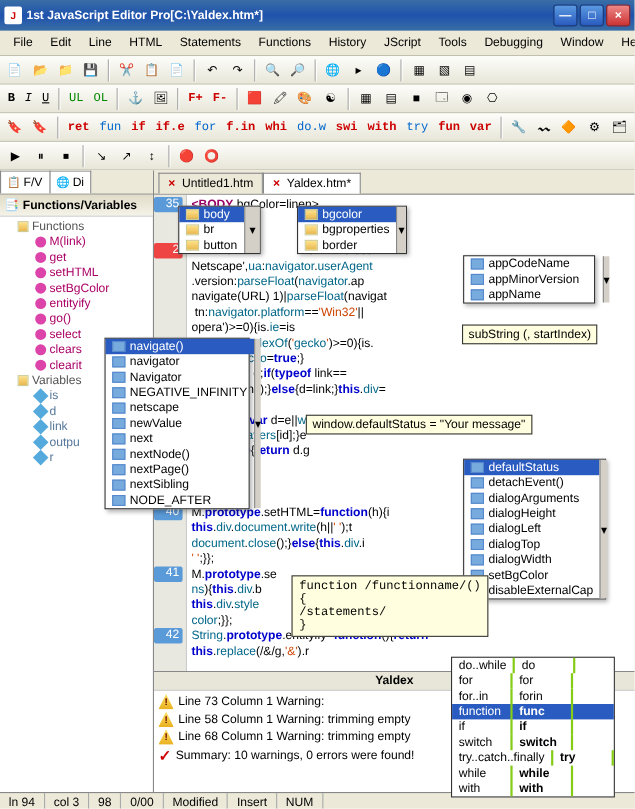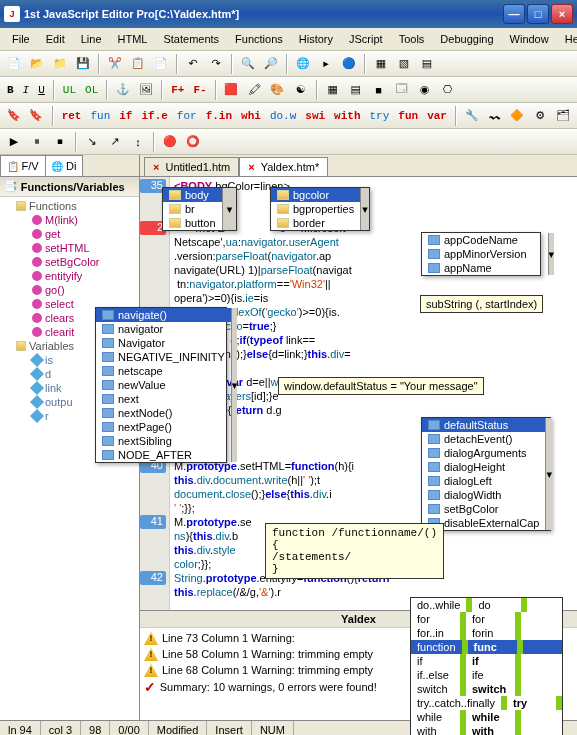--- a/index.html
+++ b/index.html
@@ -70,21 +70,21 @@
 .popup-item { padding: 1px 6px; display:flex; align-items:center; gap:4px; cursor:pointer;}
 .popup-item.sel { background: #2a5bc0; color: #fff; }
 .dd-arrow { background:#d4d0c8; border-left:1px solid #888; width:14px; display:flex; align-items:center; justify-content:center;}
 .popup-ic { width:12px; height:10px; background: linear-gradient(#ffe28a,#e8b850); border:1px solid #cc9;}
 .popup-ic.blue { background:#7ad; border-color:#58c;}
 .tooltip { position:absolute; background:#ffffe0; border:1px solid #333; padding:2px 5px; z-index:15; font-size:11px; white-space:nowrap;}
 .code-tip { background:#ffffe0; border:1px solid #333; padding:3px 6px; font-family:'Courier New',monospace;}
 
 .snippet-popup { position:absolute; background:#fff; border:1px solid #333; z-index:12;}
 .snip-row { display:flex;}
-.snip-cell { padding:1px 6px; min-width:55px; border-right:6px solid #84cc16;}
+.snip-cell { padding:1px 6px; min-width:55px; border-right:2px solid #84cc16;}
 .snip-row.sel { background:#2a5bc0; color:#fff;}
 .snip-bold { font-weight:bold;}
 </style>
 </head>
 <body>
 
 <div class="titlebar">
   <span class="title-icon">J</span>
   <span class="title-text">1st JavaScript Editor Pro[C:\Yaldex.htm*]</span>
   <div class="win-btns">
@@ -454,20 +454,24 @@
         <div class="popup-item">
           <span class="popup-ic blue"></span>
           <span>dialogHeight</span>
         </div>
         <div class="popup-item">
           <span class="popup-ic blue"></span>
           <span>dialogLeft</span>
         </div>
         <div class="popup-item">
           <span class="popup-ic blue"></span>
+          <span>dialogTop</span>
+        </div>
+        <div class="popup-item">
+          <span class="popup-ic blue"></span>
           <span>dialogWidth</span>
         </div>
         <div class="popup-item">
           <span class="popup-ic blue"></span>
           <span>setBgColor</span>
         </div>
         <div class="popup-item">
           <span class="popup-ic blue"></span>
           <span>disableExternalCap</span>
         </div>
@@ -492,24 +496,20 @@
         <div class="snip-cell">for..in</div>
         <div class="snip-cell">forin</div>
       </div>
       <div class="snip-row sel">
         <div class="snip-cell">function</div>
         <div class="snip-cell snip-bold">func</div>
       </div>
       <div class="snip-row">
         <div class="snip-cell">if</div>
         <div class="snip-cell snip-bold">if</div>
-      </div>
-      <div class="snip-row">
-        <div class="snip-cell">if..else</div>
-        <div class="snip-cell">ife</div>
       </div>
       <div class="snip-row">
         <div class="snip-cell">switch</div>
         <div class="snip-cell snip-bold">switch</div>
       </div>
       <div class="snip-row">
         <div class="snip-cell">try..catch..finally</div>
         <div class="snip-cell snip-bold">try</div>
       </div>
       <div class="snip-row">

